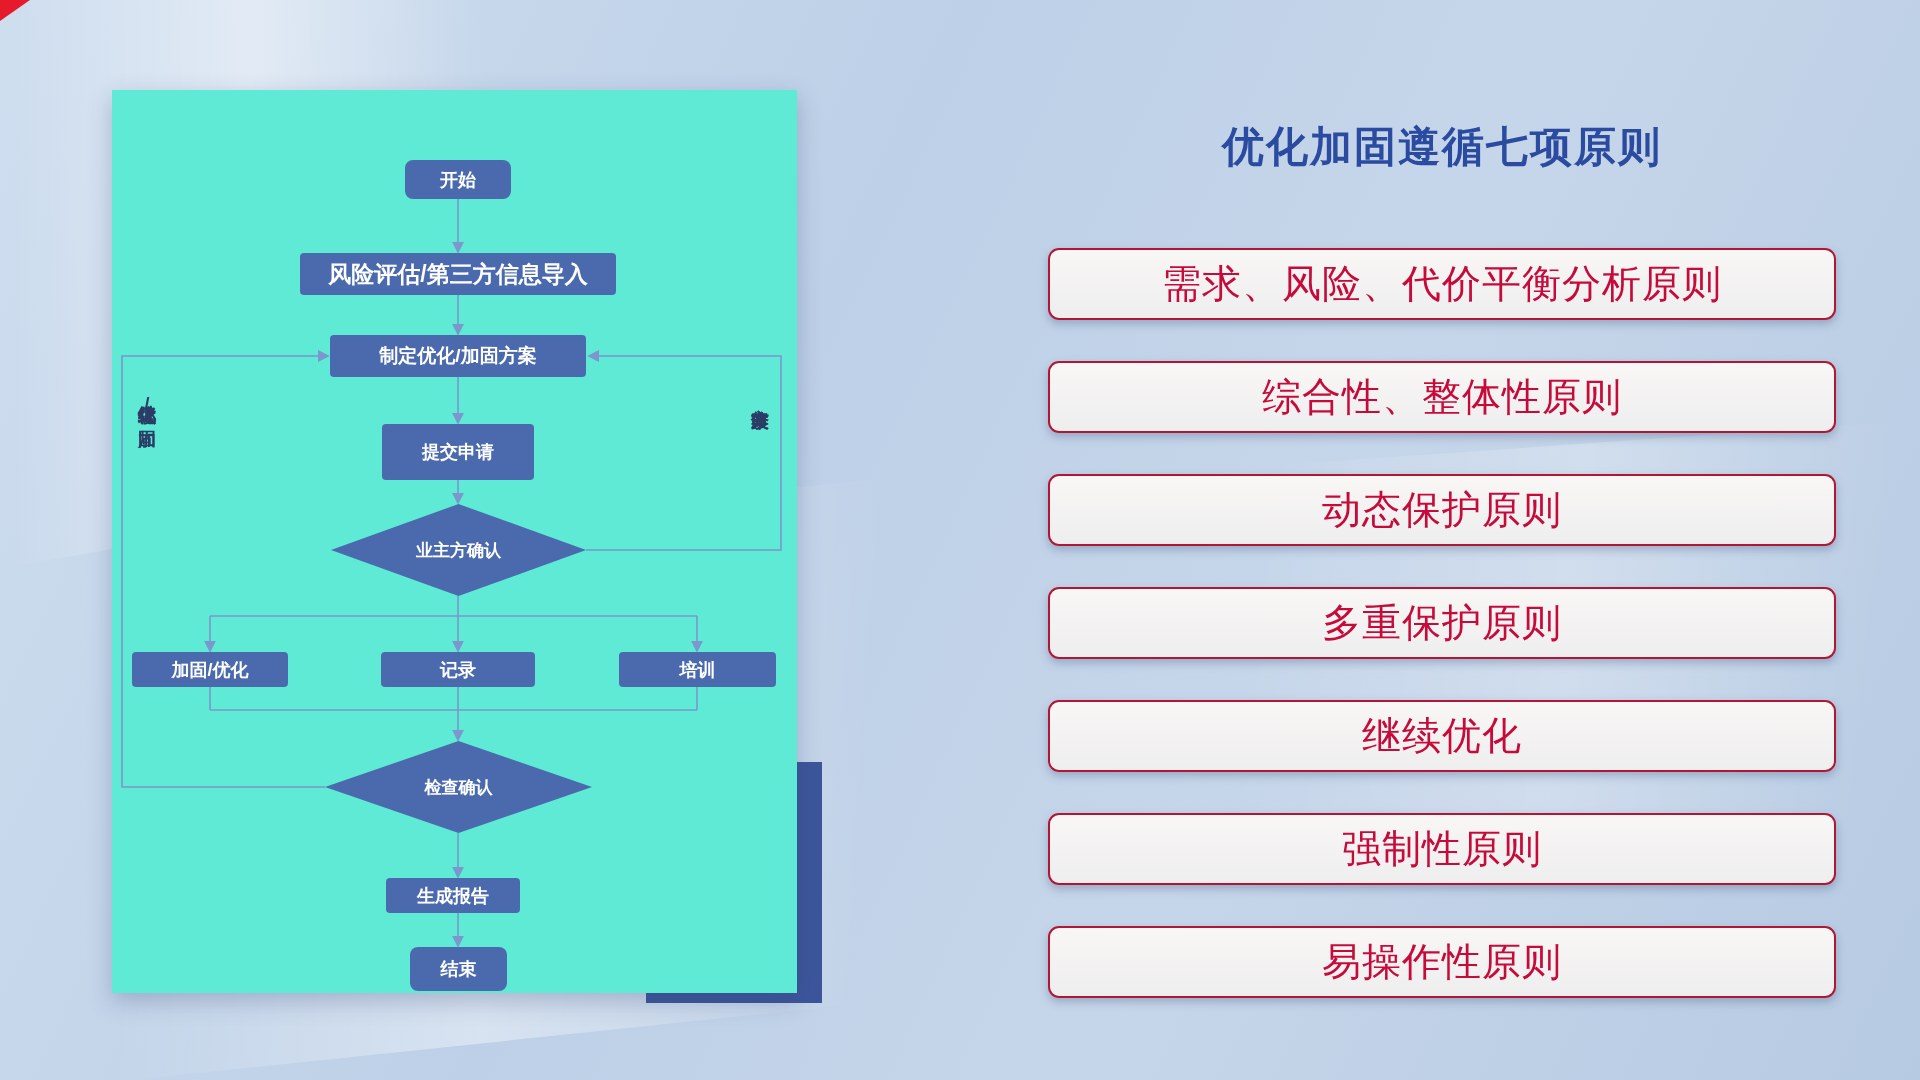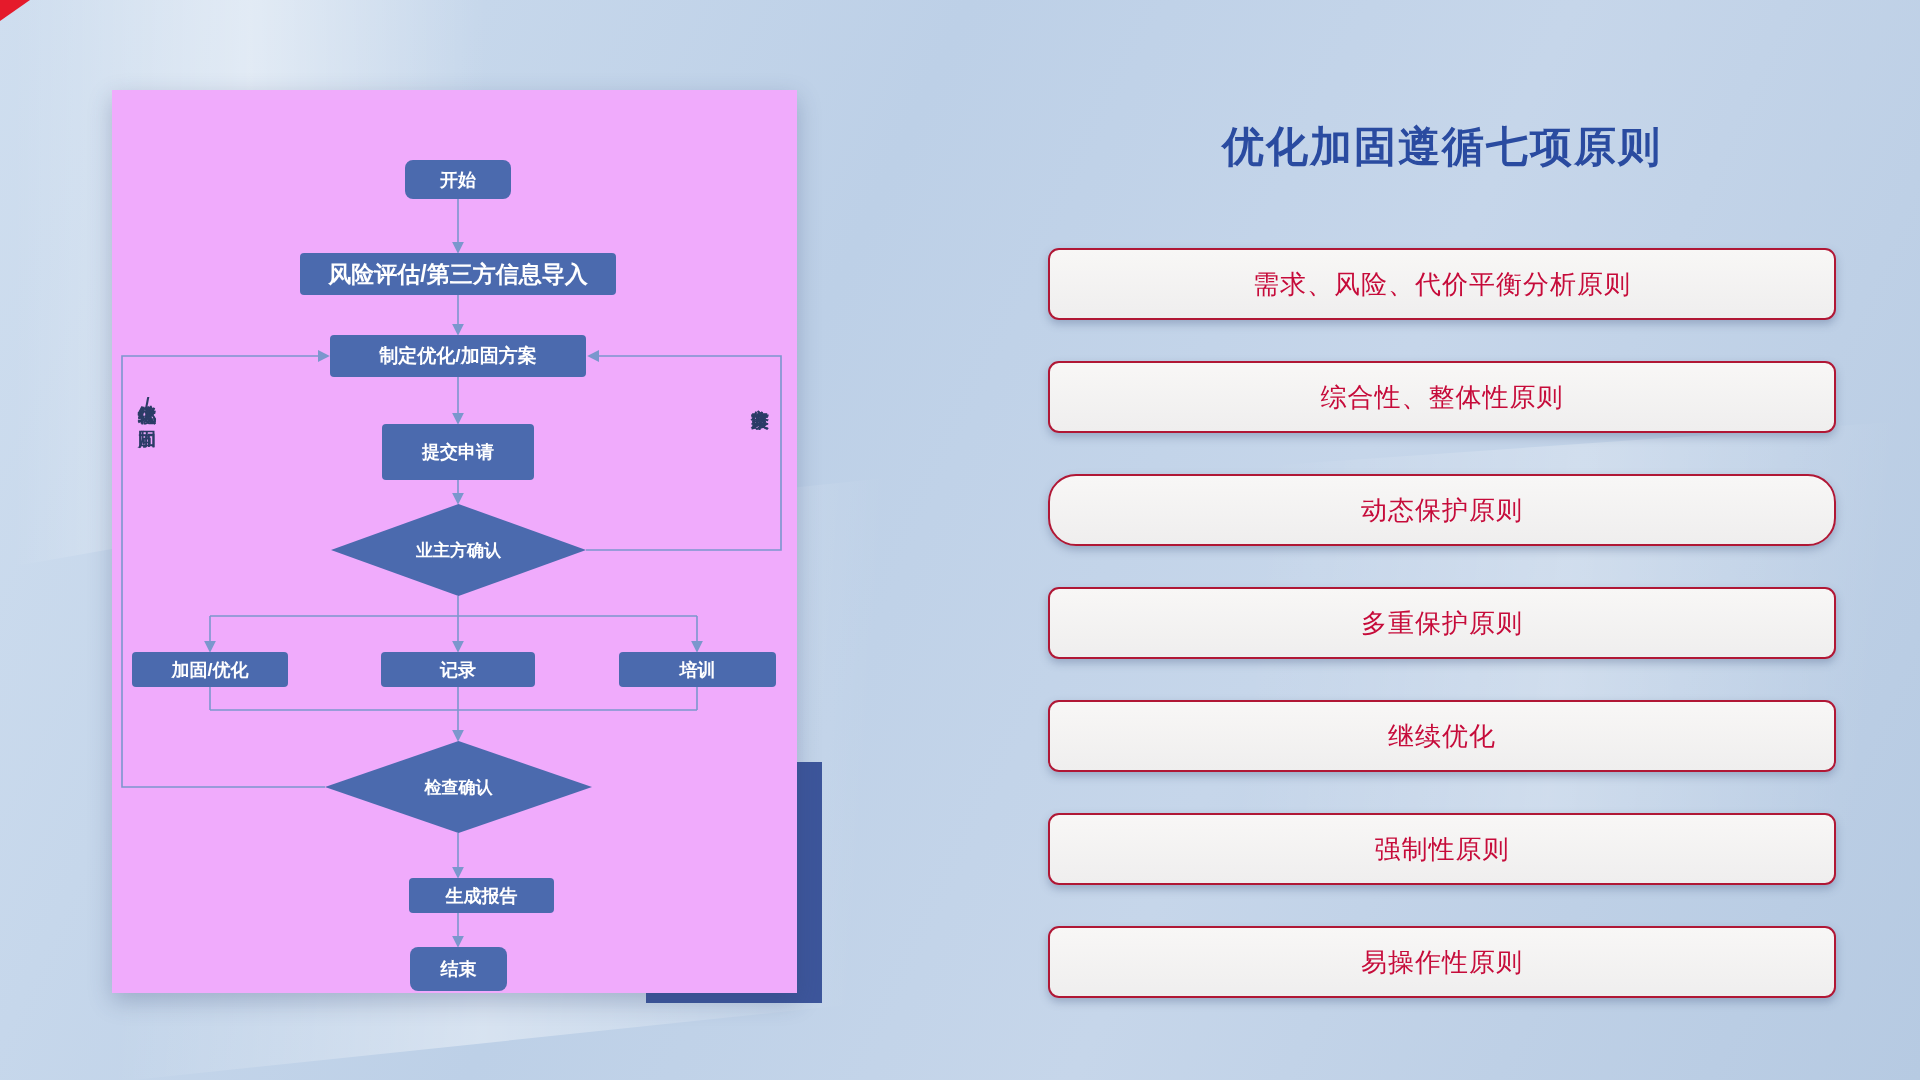--- a/index.html
+++ b/index.html
@@ -16,44 +16,44 @@
     background:linear-gradient(100deg,rgba(255,255,255,0) 25%,rgba(255,255,255,.4) 50%,rgba(255,255,255,0) 75%); }
   .streak3 { left:900px; top:450px; width:1200px; height:400px; transform:rotate(-4deg);
     background:linear-gradient(100deg,rgba(255,255,255,0) 30%,rgba(255,255,255,.25) 55%,rgba(255,255,255,0) 80%); }
 
   .corner-accent { position:absolute; left:0; top:0; width:30px; height:21px;
     background:#e51a2b; clip-path:polygon(0 0,100% 0,0 100%); }
 
   
   .card-backdrop { position:absolute; left:646px; top:762px; width:176px; height:241px; background:#3d569b; }
   .flow-card { position:absolute; left:112px; top:90px; width:685px; height:903px;
-    background:#f0abfc; box-shadow:0 8px 22px rgba(45,65,110,.28); }
+    background:#5eead4; box-shadow:0 8px 22px rgba(45,65,110,.28); }
   .connectors { position:absolute; left:0; top:0; }
 
   .node { position:absolute; background:#4b6aae; color:#ffffff; display:flex;
     align-items:center; justify-content:center; font-weight:bold; font-size:18px;
     border-radius:4px; white-space:nowrap; }
   .node.rounded { border-radius:8px; }
   .diamond { position:absolute; background:#4b6aae; color:#ffffff; display:flex;
     align-items:center; justify-content:center; font-weight:bold; font-size:17px;
     clip-path:polygon(50% 0,100% 50%,50% 100%,0 50%); }
   .vlabel { position:absolute; writing-mode:vertical-rl; text-orientation:upright;
     color:#2b3c66; font-weight:bold; font-size:18px; letter-spacing:1px; }
 
   
   .principles-title { position:absolute; left:1048px; top:118px; width:788px; height:58px;
     line-height:58px; text-align:center; font-size:42px; font-weight:bold; color:#2a4ba0;
     letter-spacing:2px; }
   .principle { position:absolute; left:1048px; width:788px; height:72px;
     background:linear-gradient(180deg,#f8f7f6 0%,#efeeee 100%);
     border:2px solid #b01735; border-radius:11px;
     display:flex; align-items:center; justify-content:center;
-    font-size:26px; color:#c60b3a; font-weight:500; letter-spacing:1px;
+    font-size:39px; color:#c60b3a; font-weight:500; letter-spacing:1px;
     box-shadow:0 4px 9px rgba(70,90,130,.35); }
-  .p0 { top:248px; } .p1 { top:361px; } .p2 { top:474px;border-radius:28px; } .p3 { top:587px; }
+  .p0 { top:248px; } .p1 { top:361px; } .p2 { top:474px; } .p3 { top:587px; }
   .p4 { top:700px; } .p5 { top:813px; } .p6 { top:926px; }
 </style>
 </head>
 <body>
 
 <div class="streak streak1"></div>
 <div class="streak streak2"></div>
 <div class="streak streak3"></div>
 
 <div class="corner-accent"></div>
@@ -100,21 +100,21 @@
   <div class="diamond" style="left:219px;top:414px;width:255px;height:92px;">业主方确认</div>
 
   <div class="node" style="left:20px;top:562px;width:156px;height:35px;">加固/优化</div>
 
   <div class="node" style="left:269px;top:562px;width:154px;height:35px;">记录</div>
 
   <div class="node" style="left:507px;top:562px;width:157px;height:35px;">培训</div>
 
   <div class="diamond" style="left:213px;top:651px;width:267px;height:92px;">检查确认</div>
 
-  <div class="node" style="left:274px;top:788px;width:145px;height:35px;margin-left:23px;">生成报告</div>
+  <div class="node" style="left:274px;top:788px;width:134px;height:35px;">生成报告</div>
 
   <div class="node rounded" style="left:298px;top:857px;width:97px;height:44px;">结束</div>
 
   <div class="vlabel" style="left:23px;top:300px;height:180px;">继续优化/加固</div>
 
   <div class="vlabel" style="left:636px;top:305px;height:120px;">方案修改</div>
 
 </div>
 
 <div class="principles-title">优化加固遵循七项原则</div>

